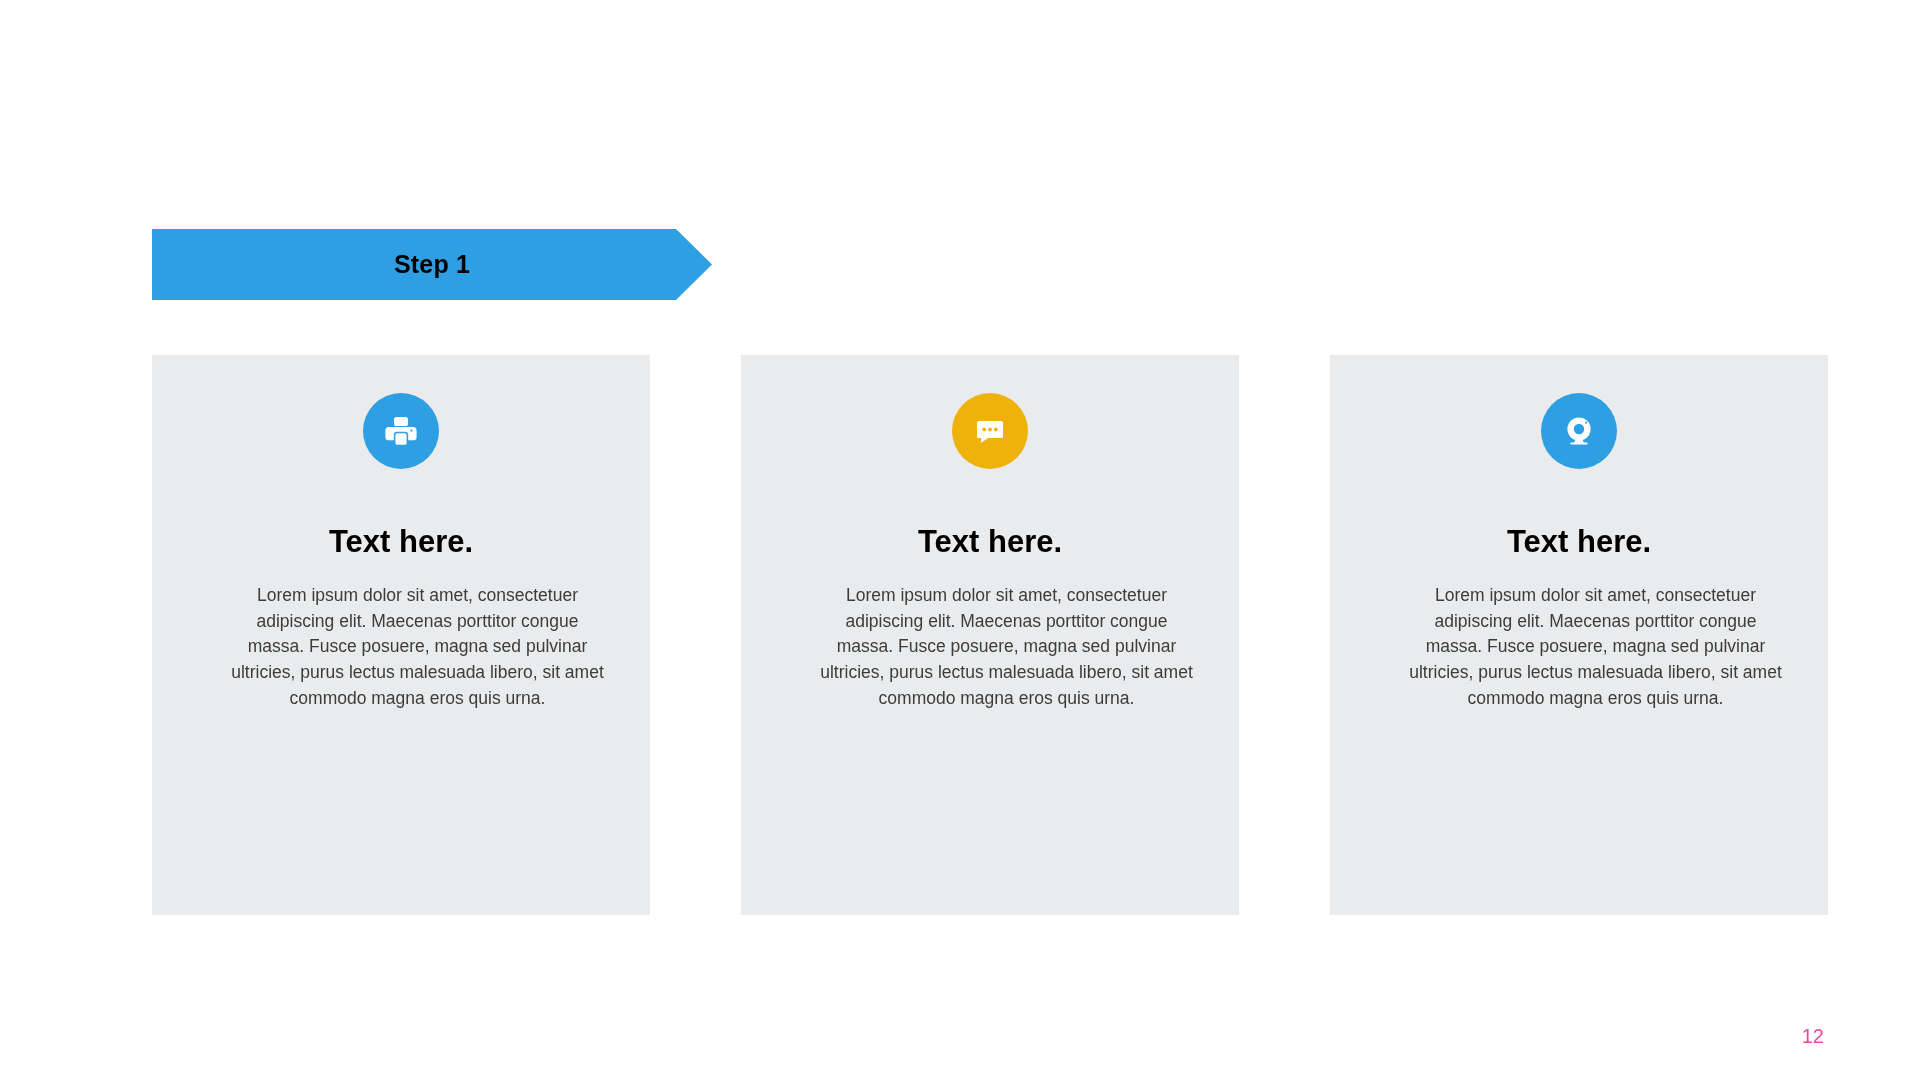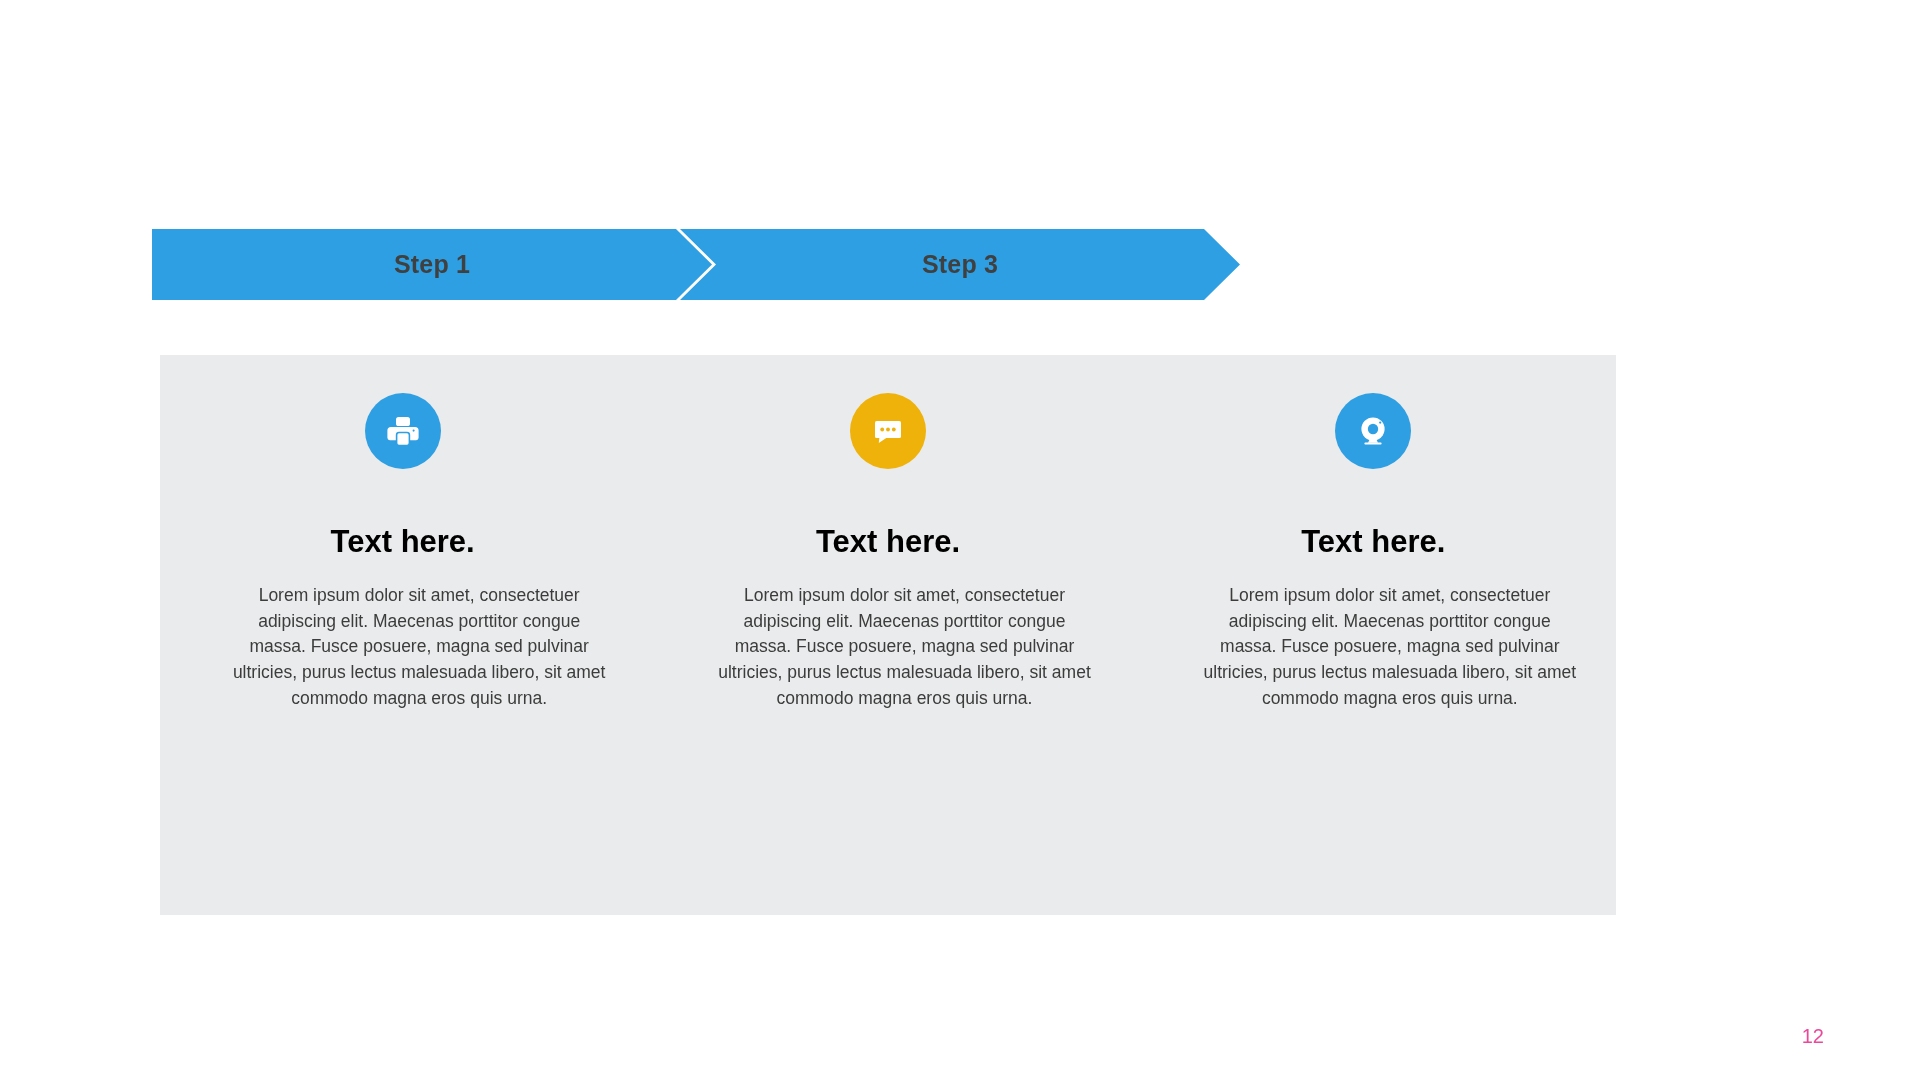--- a/index.html
+++ b/index.html
@@ -45,34 +45,34 @@
   }
 
   
   .chevron.notched {
     width: 560px;
     margin-left: -32px;
     clip-path: polygon(0 0, calc(100% - 36px) 0, 100% 50%, calc(100% - 36px) 100%, 0 100%, 36px 50%);
   }
 
   .chevron-label {
-    color: #404040;
+    color: #000000;
     font-size: 25px;
     font-weight: bold;
     letter-spacing: 0.2px;
     line-height: 1;
     user-select: none;
   }
 
   
   .cards {
     position: absolute;
-    left: 160px;
+    left: 152px;
     top: 355px;
-    width: 1456px;
+    width: 1676px;
     height: 560px;
     display: flex;
     justify-content: space-between;
   }
 
   .card {
     width: 498px;
     height: 560px;
     background: #eaebec;
     display: flex;
@@ -127,23 +127,20 @@
 
 <div id="slide">
 
   <div class="step-bar">
 
     <div class="chevron first" style="background:#2f9fe3">
       <span class="chevron-label">Step 1</span>
     </div>
 
 
-    <div class="chevron notched" style="background:#2f9fe3">
-      <span class="chevron-label">Step 3</span>
-    </div>
 
   </div>
 
   <div class="cards">
 
     <div class="card">
       <div class="icon-circle" style="background:#2f9fe3">
         <span>
           <svg width="42" height="42" viewBox="0 0 42 42" aria-hidden="true">
             <rect x="14" y="7" width="14" height="9" rx="2.6" fill="#ffffff"></rect>

